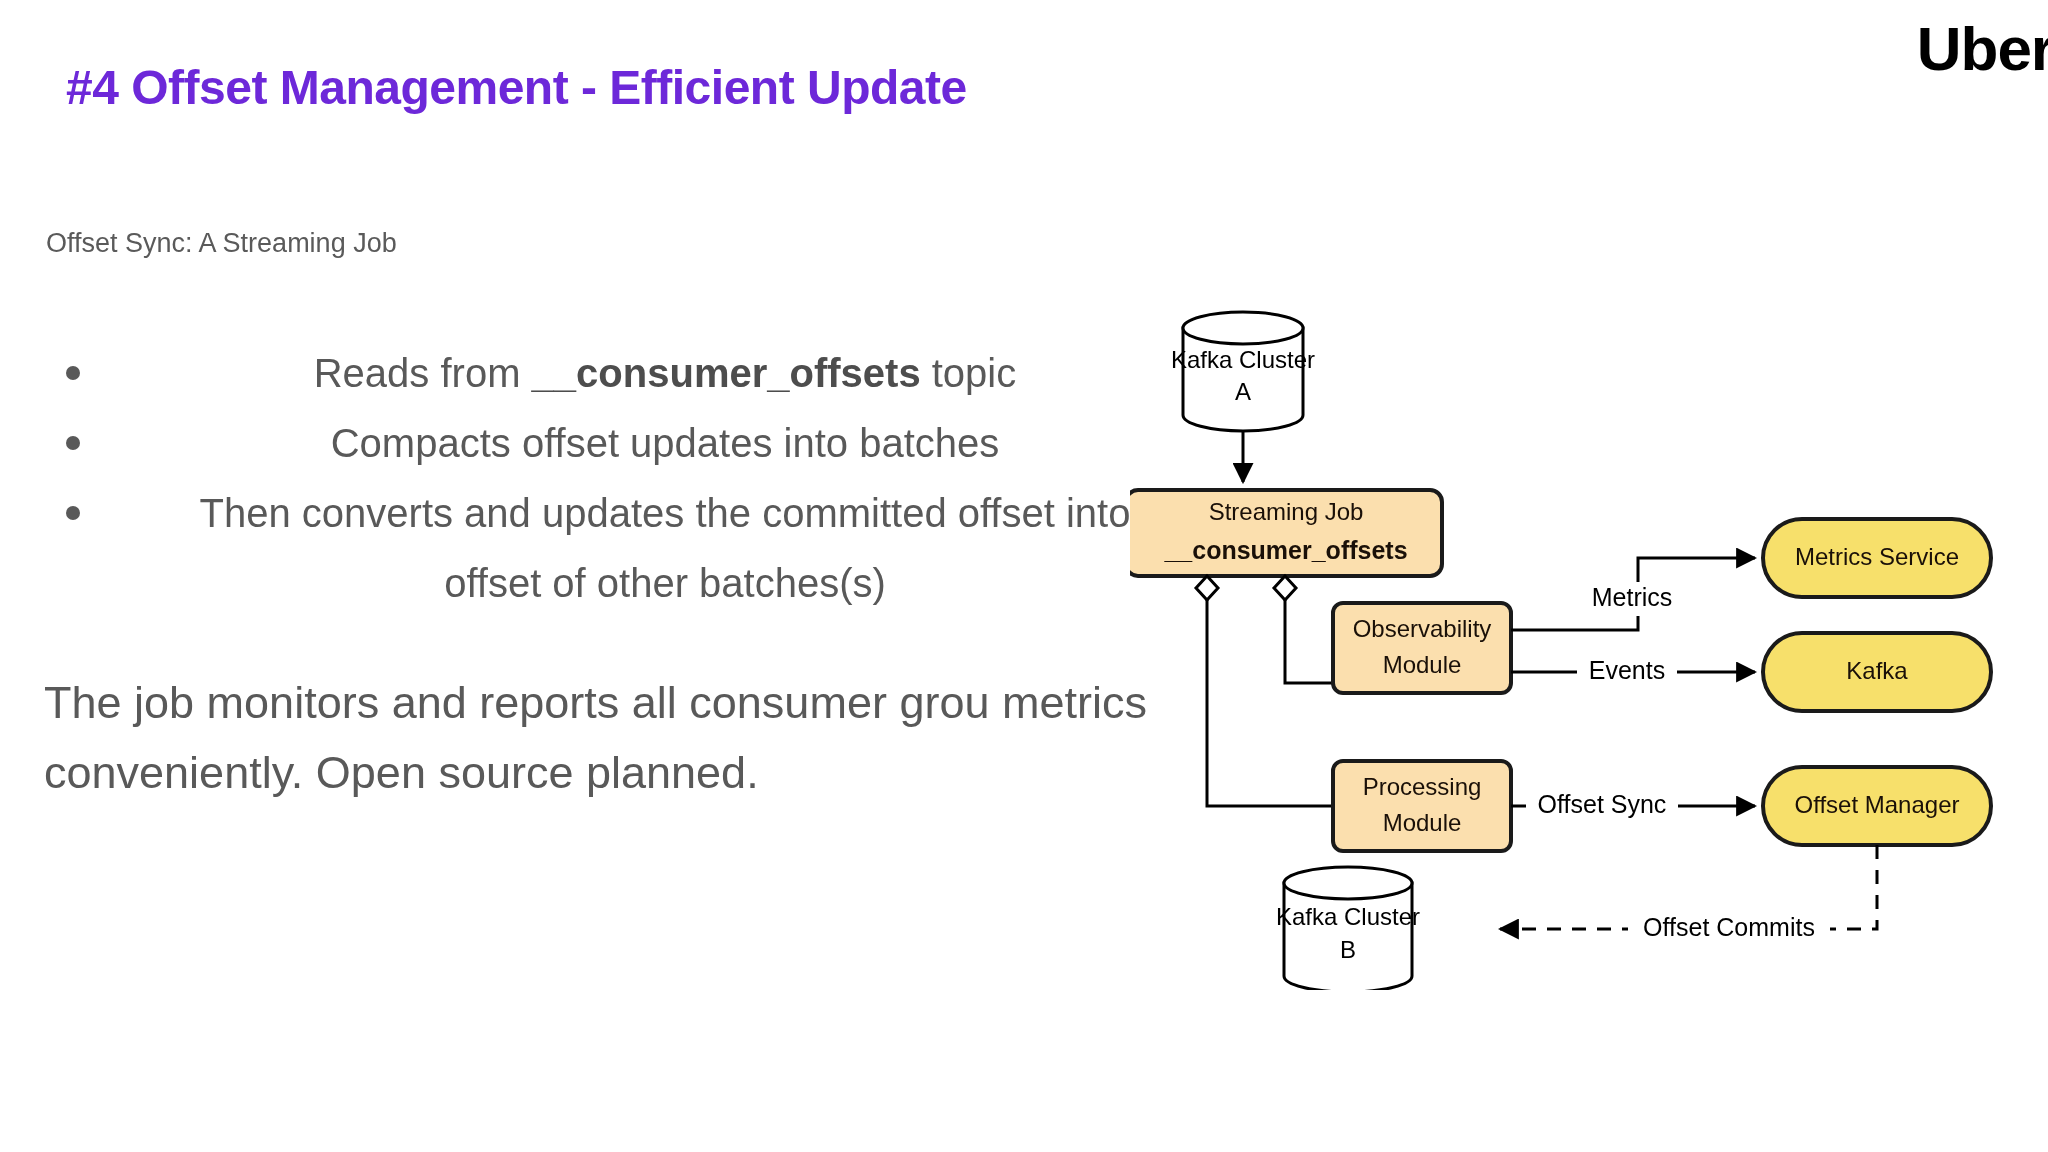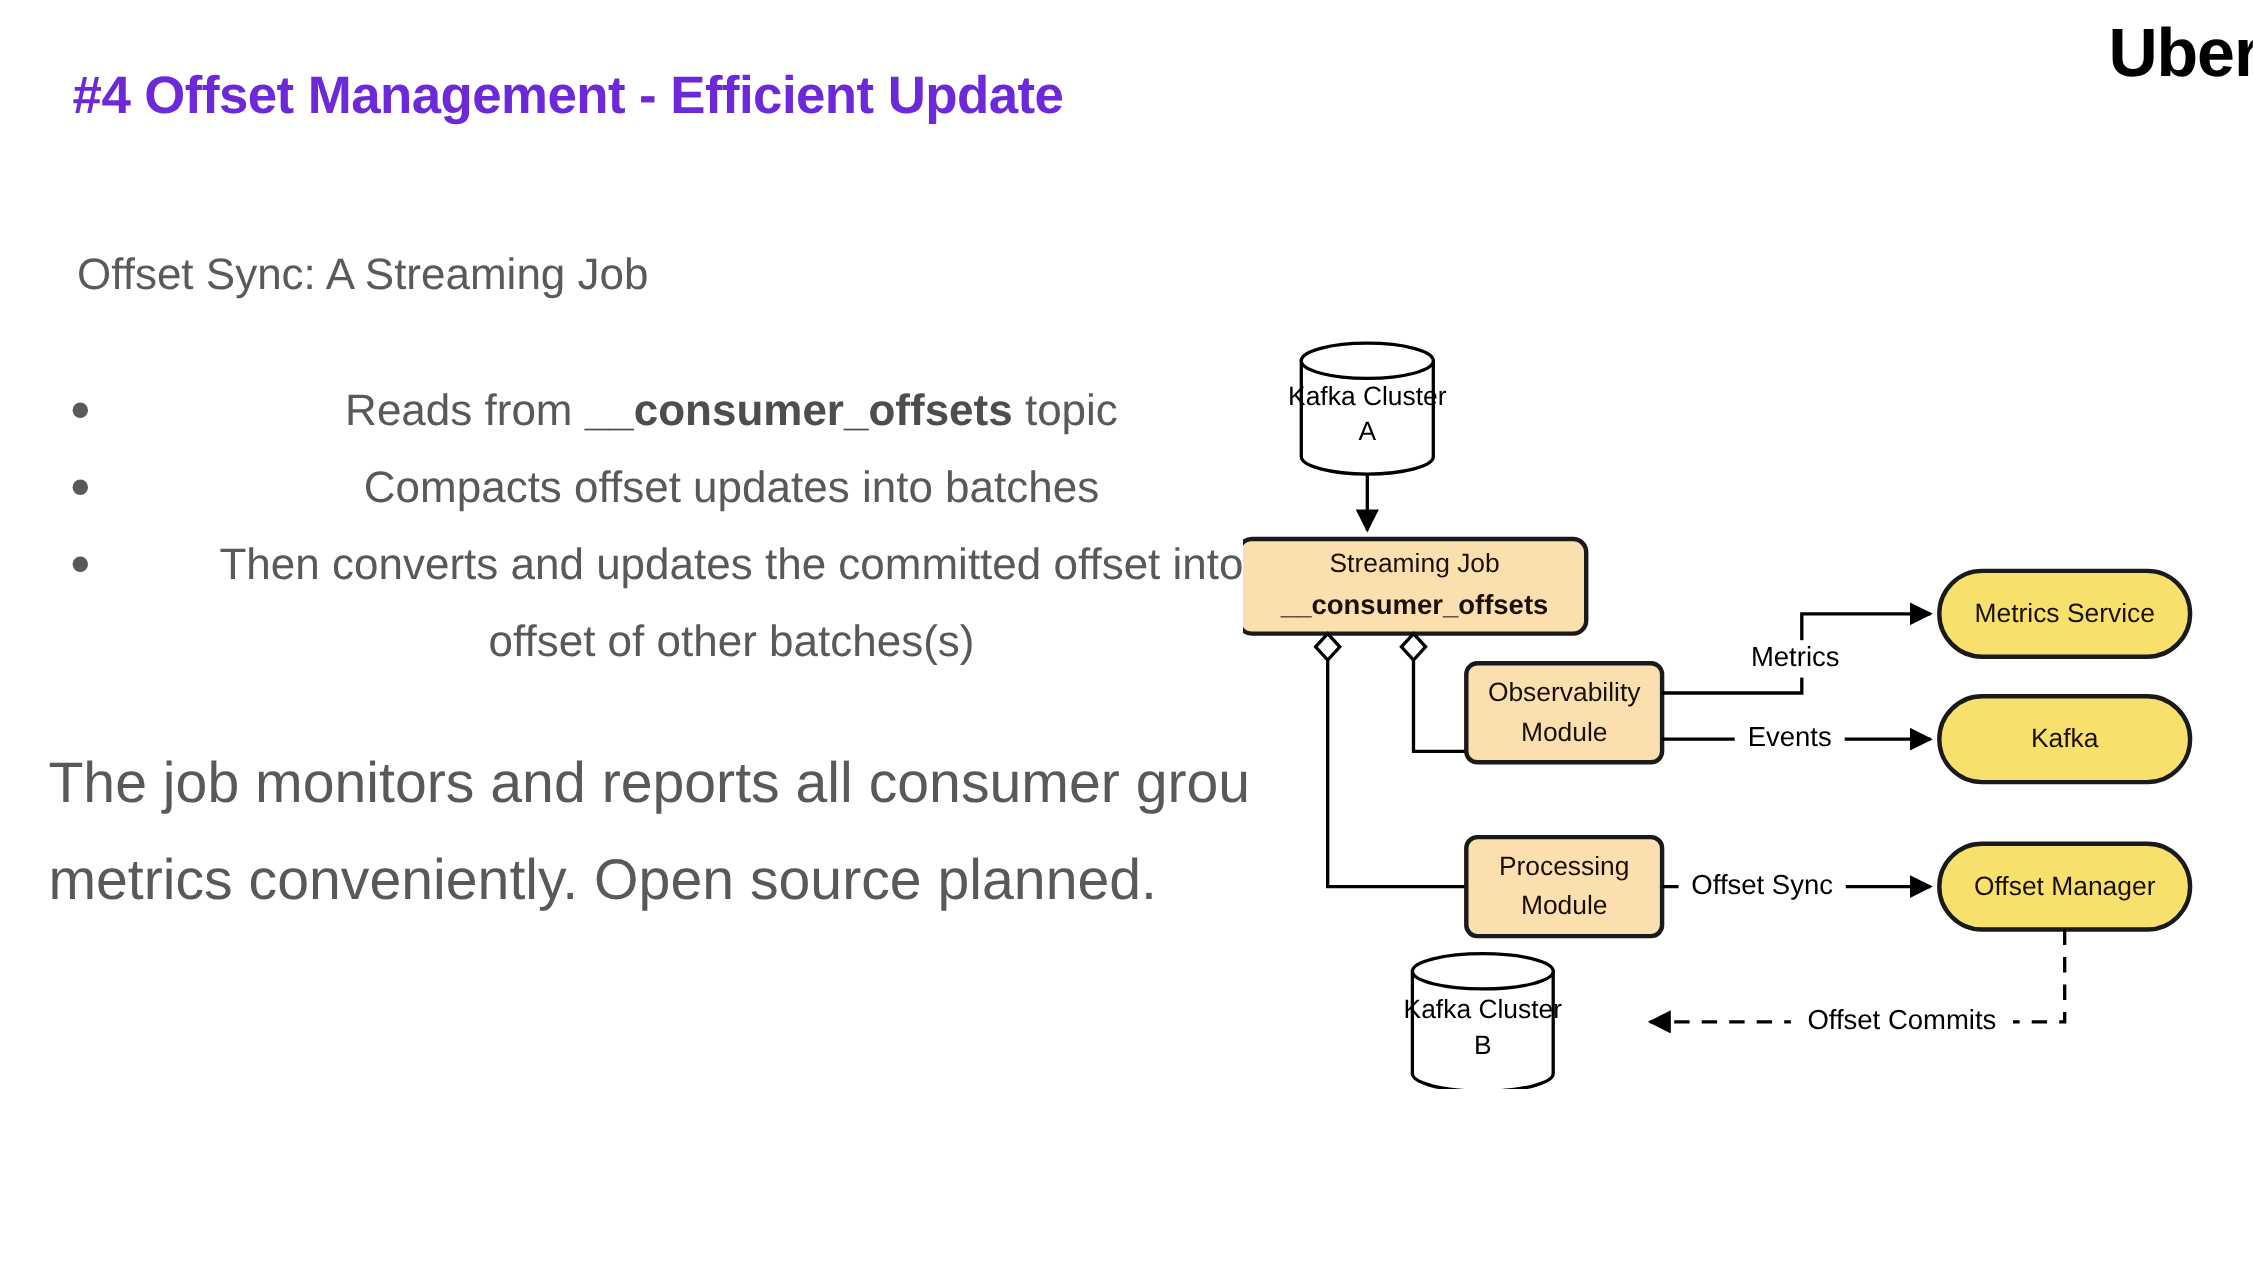--- a/index.html
+++ b/index.html
@@ -37,24 +37,23 @@
     color: #000000;
     letter-spacing: -1px;
     line-height: 1;
   }
 
   
   #subheading {
     position: absolute;
     left: 46px;
     top: 228px;
-    font-size: 40px;
+    font-size: 27px;
     color: #5a5a5a;
     white-space: nowrap;
-    margin-left: 24px;
   }
 
   #bullet-list {
     position: absolute;
     left: 60px;
     top: 338px;
     width: 1120px;
     list-style: none;
     margin: 0;
     padding: 0;
@@ -80,22 +79,22 @@
   #bullet-list li b {
     font-weight: bold;
     color: #4d4d4d;
   }
 
   #closing-paragraph {
     position: absolute;
     left: 44px;
     top: 668px;
     width: 1150px;
-    font-size: 52px;
-    line-height: 88px;
+    font-size: 45px;
+    line-height: 70px;
     color: #595959;
   }
 
   
   #diagram {
     position: absolute;
     left: 1130px;
     top: 290px;
     width: 898px;
     height: 700px;

